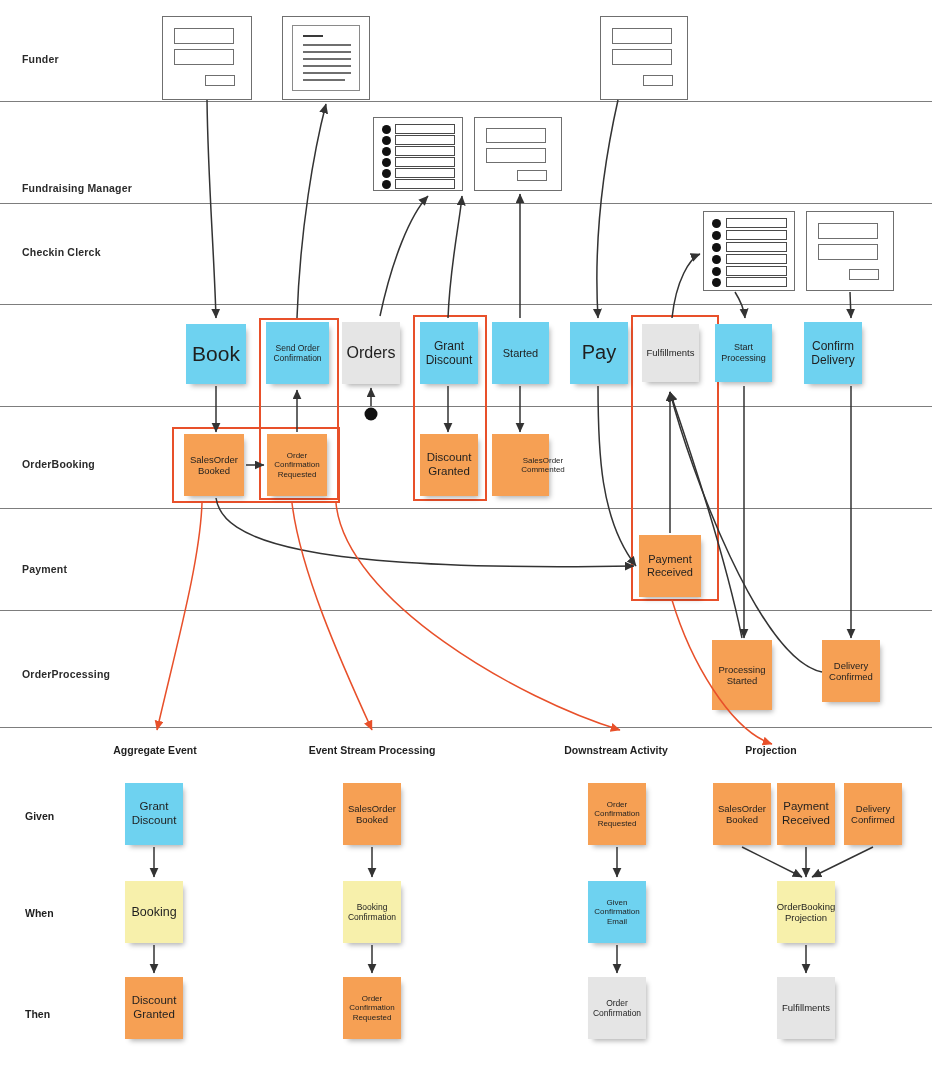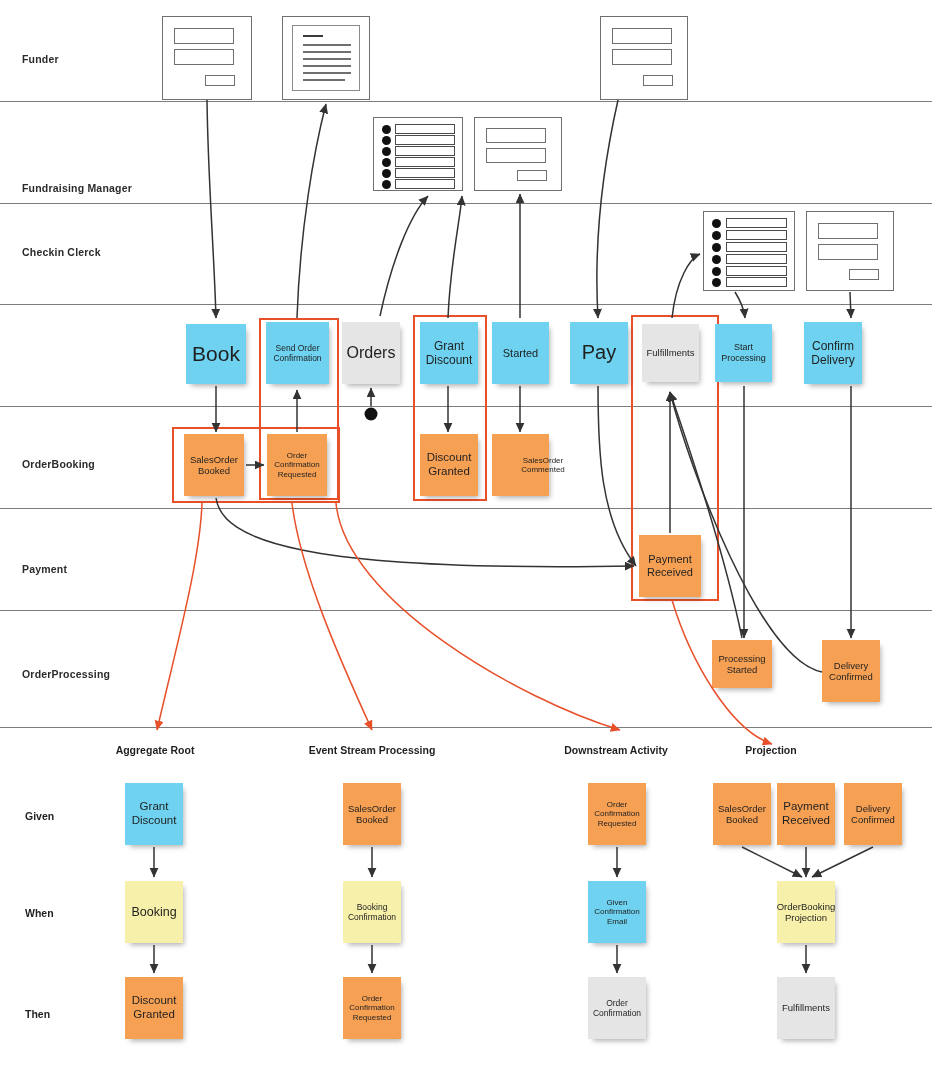--- a/index.html
+++ b/index.html
@@ -179,29 +179,29 @@
   </div>
 
   <div class="note orange" style="left:492px;top:434px;width:57px;height:62px;font-size:8px;padding-left:48px;">
     <span>SalesOrder Commented</span>
   </div>
 
   <div class="note orange" style="left:639px;top:535px;width:62px;height:62px;font-size:11px;">
     <span>Payment Received</span>
   </div>
 
-  <div class="note orange" style="left:712px;top:640px;width:60px;height:48px;font-size:9.5px;">
+  <div class="note orange" style="left:712px;top:640px;width:60px;height:70px;font-size:9.5px;">
     <span>Processing Started</span>
   </div>
 
   <div class="note orange" style="left:822px;top:640px;width:58px;height:62px;font-size:9.5px;">
     <span>Delivery Confirmed</span>
   </div>
 
-  <div class="col-title" style="left:93px;top:744px;width:124px;">Aggregate Root</div>
+  <div class="col-title" style="left:93px;top:744px;width:124px;">Aggregate Event</div>
   <div class="col-title" style="left:282px;top:744px;width:180px;">Event Stream Processing</div>
   <div class="col-title" style="left:540px;top:744px;width:152px;">Downstream Activity</div>
   <div class="col-title" style="left:711px;top:744px;width:120px;">Projection</div>
 
   <div class="gwt-label" style="left:25px;top:810px;">Given</div>
   <div class="gwt-label" style="left:25px;top:907px;">When</div>
   <div class="gwt-label" style="left:25px;top:1008px;">Then</div>
 
   <div class="note blue" style="left:125px;top:783px;width:58px;height:62px;font-size:11.5px;">
     <span>Grant Discount</span>

